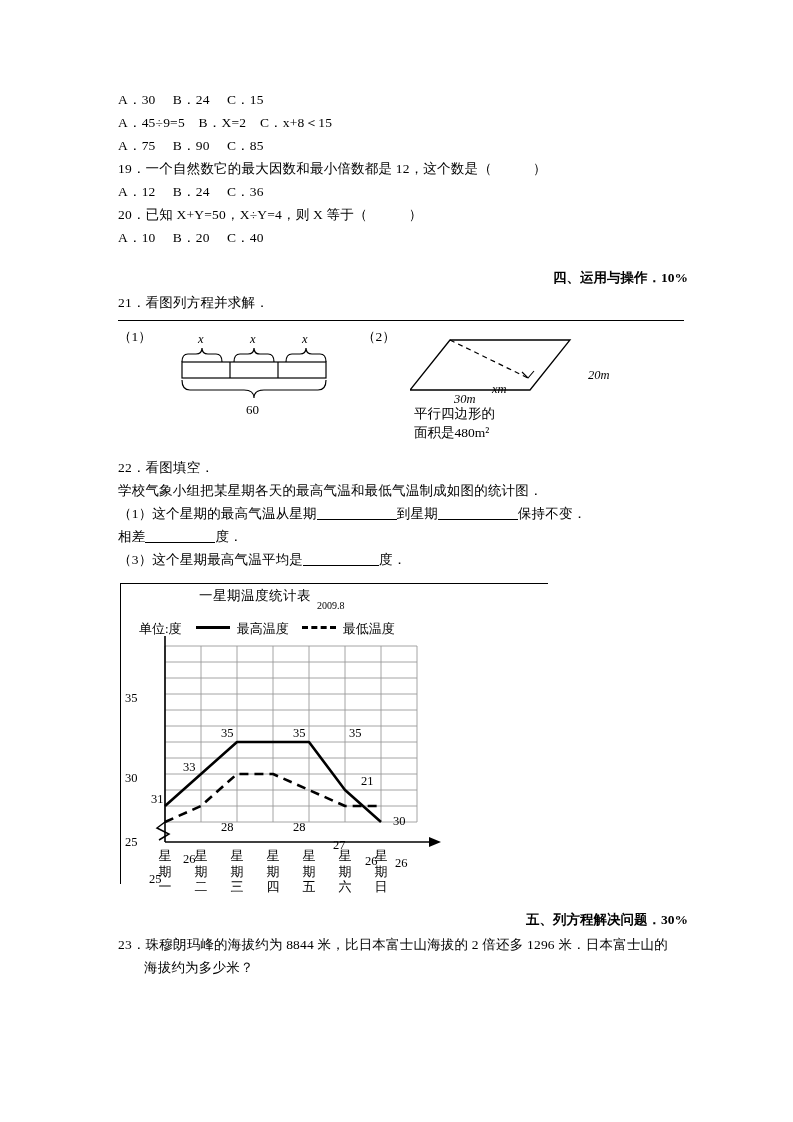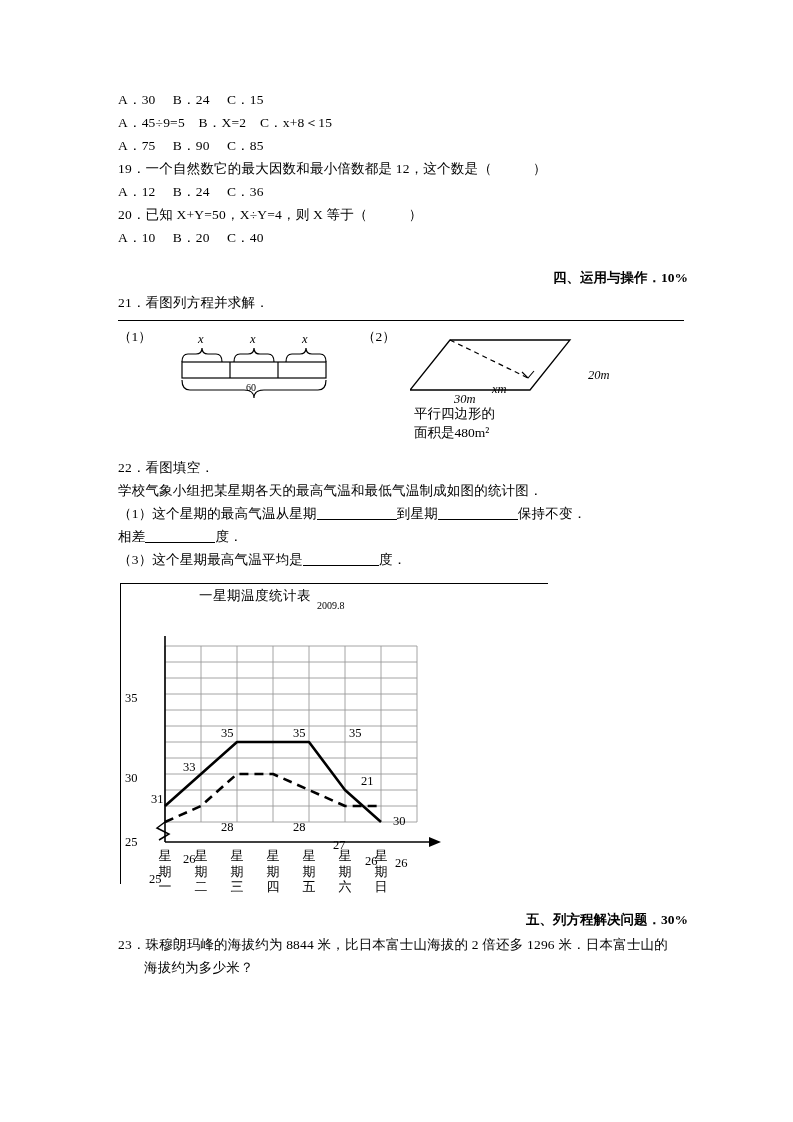--- a/index.html
+++ b/index.html
@@ -189,21 +189,21 @@
           <path d="M6,28 Q6,20 12,20 L20,20 Q26,20 26,14 Q26,20 32,20 L40,20 Q46,20 46,28" fill="none" stroke="#000" stroke-width="1.2"></path>
           <path d="M58,28 Q58,20 64,20 L72,20 Q78,20 78,14 Q78,20 84,20 L92,20 Q98,20 98,28" fill="none" stroke="#000" stroke-width="1.2"></path>
           <path d="M110,28 Q110,20 116,20 L124,20 Q130,20 130,14 Q130,20 136,20 L144,20 Q150,20 150,28" fill="none" stroke="#000" stroke-width="1.2"></path>
 
           <rect x="6" y="28" width="144" height="16" fill="none" stroke="#000" stroke-width="1.2"></rect>
           <line x1="54" y1="28" x2="54" y2="44" stroke="#000" stroke-width="1.2"></line>
           <line x1="102" y1="28" x2="102" y2="44" stroke="#000" stroke-width="1.2"></line>
 
           <path d="M6,46 Q6,56 14,56 L68,56 Q78,56 78,64 Q78,56 88,56 L142,56 Q150,56 150,46" fill="none" stroke="#000" stroke-width="1.2"></path>
         </svg>
-        <div class="x-lbl" style="left:70px; top:48px; font-style:normal; font-size:10px;">60</div>
+        <div class="x-lbl" style="left:70px; top:68px; font-style:normal; font-size:13px;">60</div>
       </div>
 
       <div class="paren-lbl" style="left:244px; top:8px;">（2）</div>
 
       <div class="par-wrap">
         <svg width="170" height="80" viewBox="0 0 170 80">
           <polygon points="40,12 160,12 120,62 0,62" fill="none" stroke="#000" stroke-width="1.3"></polygon>
 
           <line x1="40" y1="12" x2="118" y2="50" stroke="#000" stroke-width="1.2" stroke-dasharray="5,4"></line>
 
@@ -229,20 +229,23 @@
       <span>相差</span><span class="blank-u w70"></span><span>度．</span>
     </div>
     <div class="line">
       <span>（3）这个星期最高气温平均是</span><span class="blank-u w76"></span><span>度．</span>
     </div>
 
     <div class="chart-box">
       <div class="chart-title">一星期温度统计表</div>
       <div class="chart-date">2009.8</div>
 
+      <div class="legend">
+        <span class="unit">单位:度</span><span class="sw-solid"></span><span>最高温度</span><span class="sw-dash"></span><span>最低温度</span>
+      </div>
 
       <div class="ylab" style="left:4px; top:107px;">35</div>
       <div class="ylab" style="left:4px; top:187px;">30</div>
       <div class="ylab" style="left:4px; top:251px;">25</div>
 
       <svg class="plot-svg" width="427" height="248" viewBox="0 0 427 248">
 
         <g stroke="#9a9a9a" stroke-width="0.9">
           <line x1="44" y1="10" x2="296" y2="10"></line>
           <line x1="44" y1="26" x2="296" y2="26"></line>

